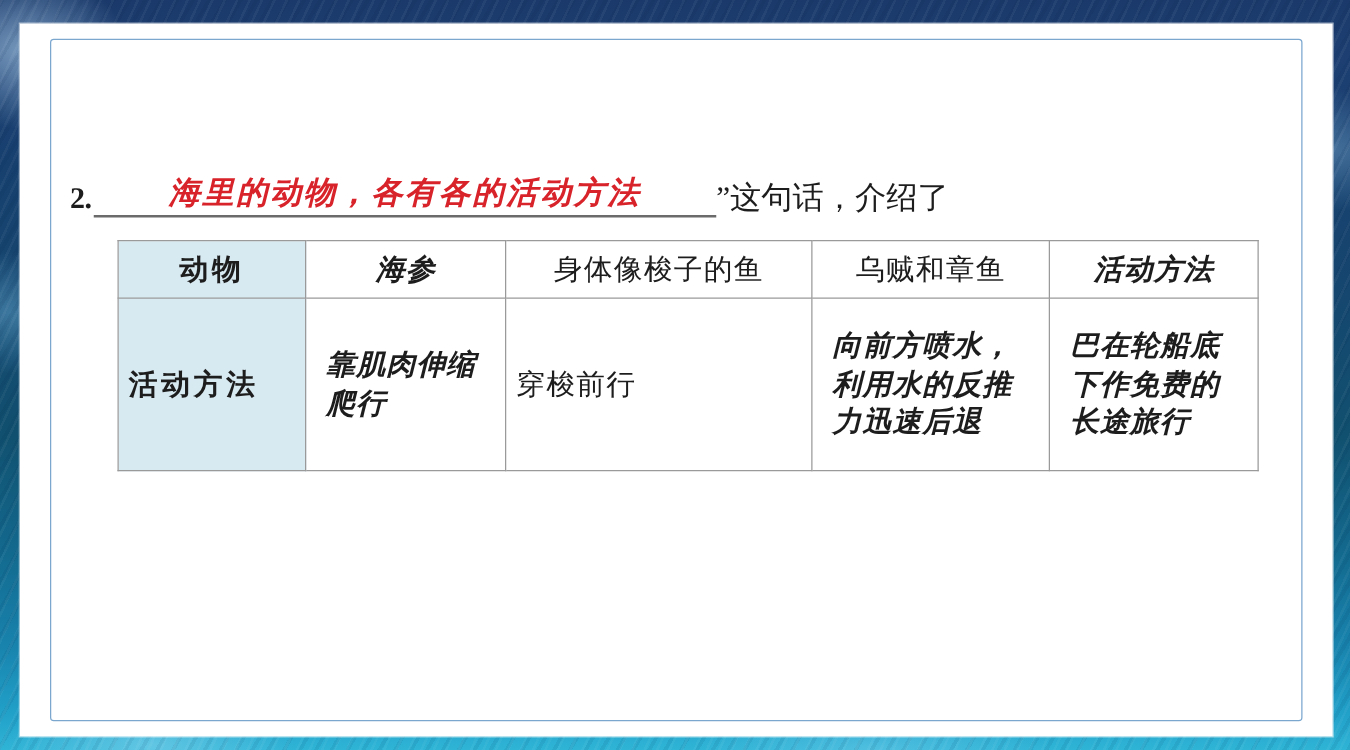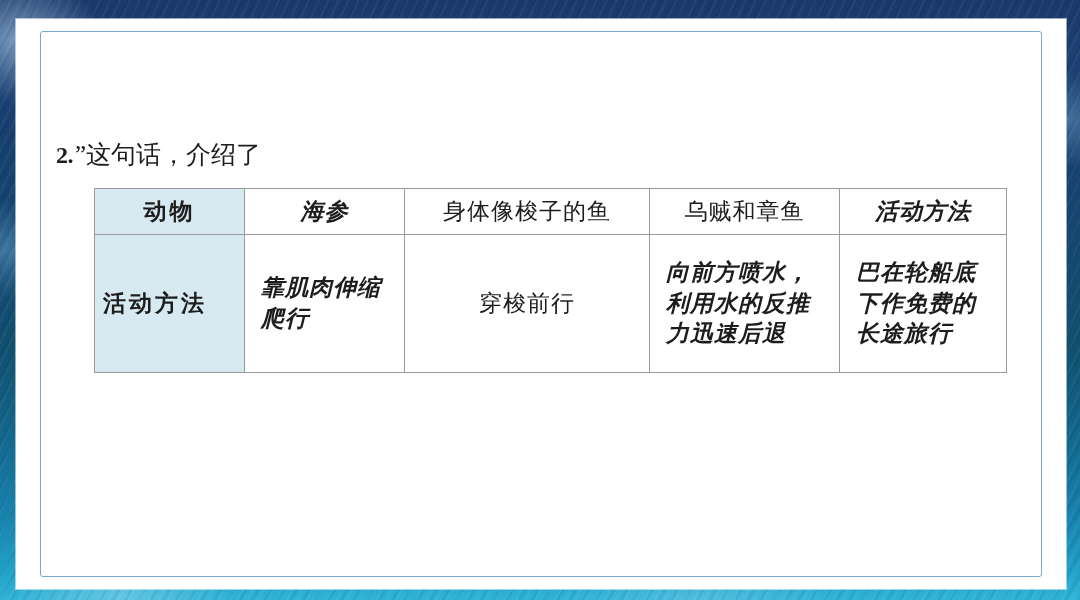--- a/index.html
+++ b/index.html
@@ -128,21 +128,20 @@
     text-align: left;
     font-weight: bold;
     letter-spacing: 3px;
     font-family: "Liberation Sans", "DejaVu Sans", sans-serif;
     font-size: 22px;
   }
   tr.head td { height: 46px; text-align: center; }
   tr.body td { height: 138px; }
 
   td.printed {
-    text-align: center;
     letter-spacing: 1px;
   }
   td.written {
     color: #d8232a;
     font-weight: bold;
     font-style: italic;
     letter-spacing: 1px;
     line-height: 1.32;
   }
   tr.head td.written { text-align: center; }
@@ -160,20 +159,23 @@
 
 <div id="page">
 
   <div id="card">
     <div id="inner-rule"></div>
 
     <div id="content">
 
       <div class="q-line first">
         <span class="q-num">2.</span>
+        <span class="answer-slot wide">
+          <span class="ans">海里的动物，各有各的活动方法</span>
+        </span>
         <span class="q-text">”这句话，介绍了</span>
       </div>
 
 
       <div id="tbl-wrap">
         <table class="worksheet">
           <colgroup>
             <col class="col1">
               <col class="col2">
               <col class="col3">

